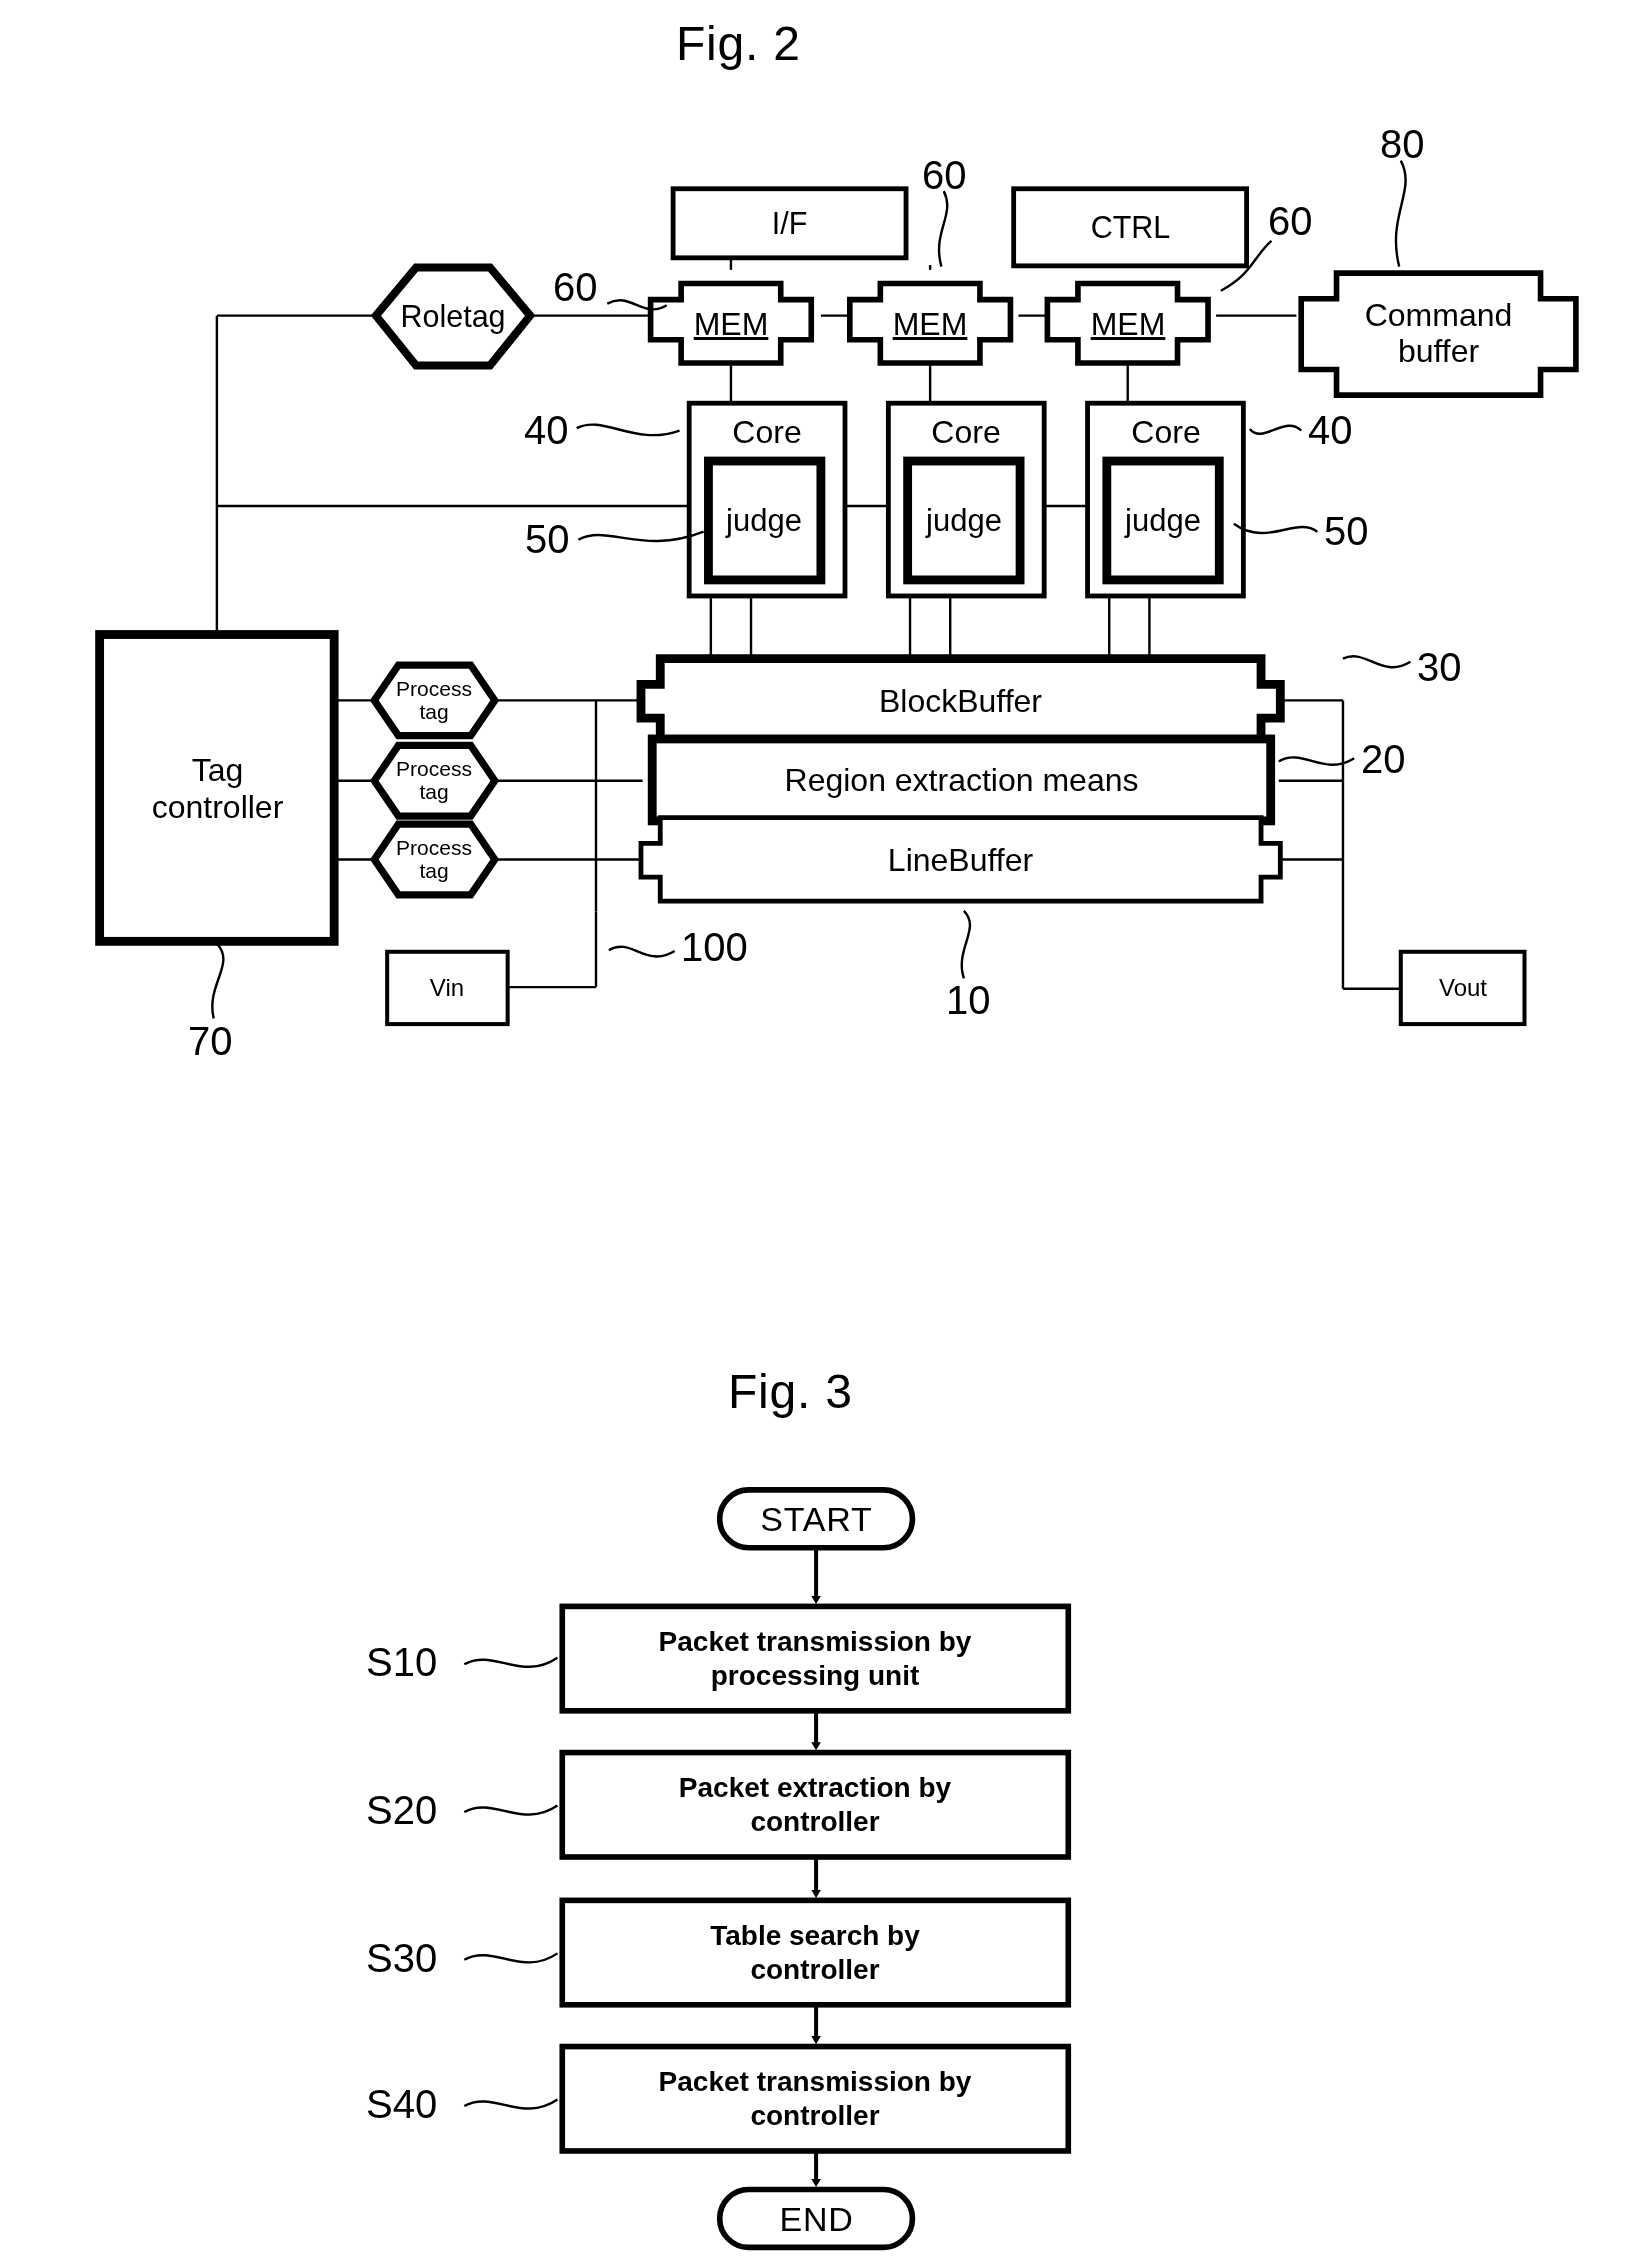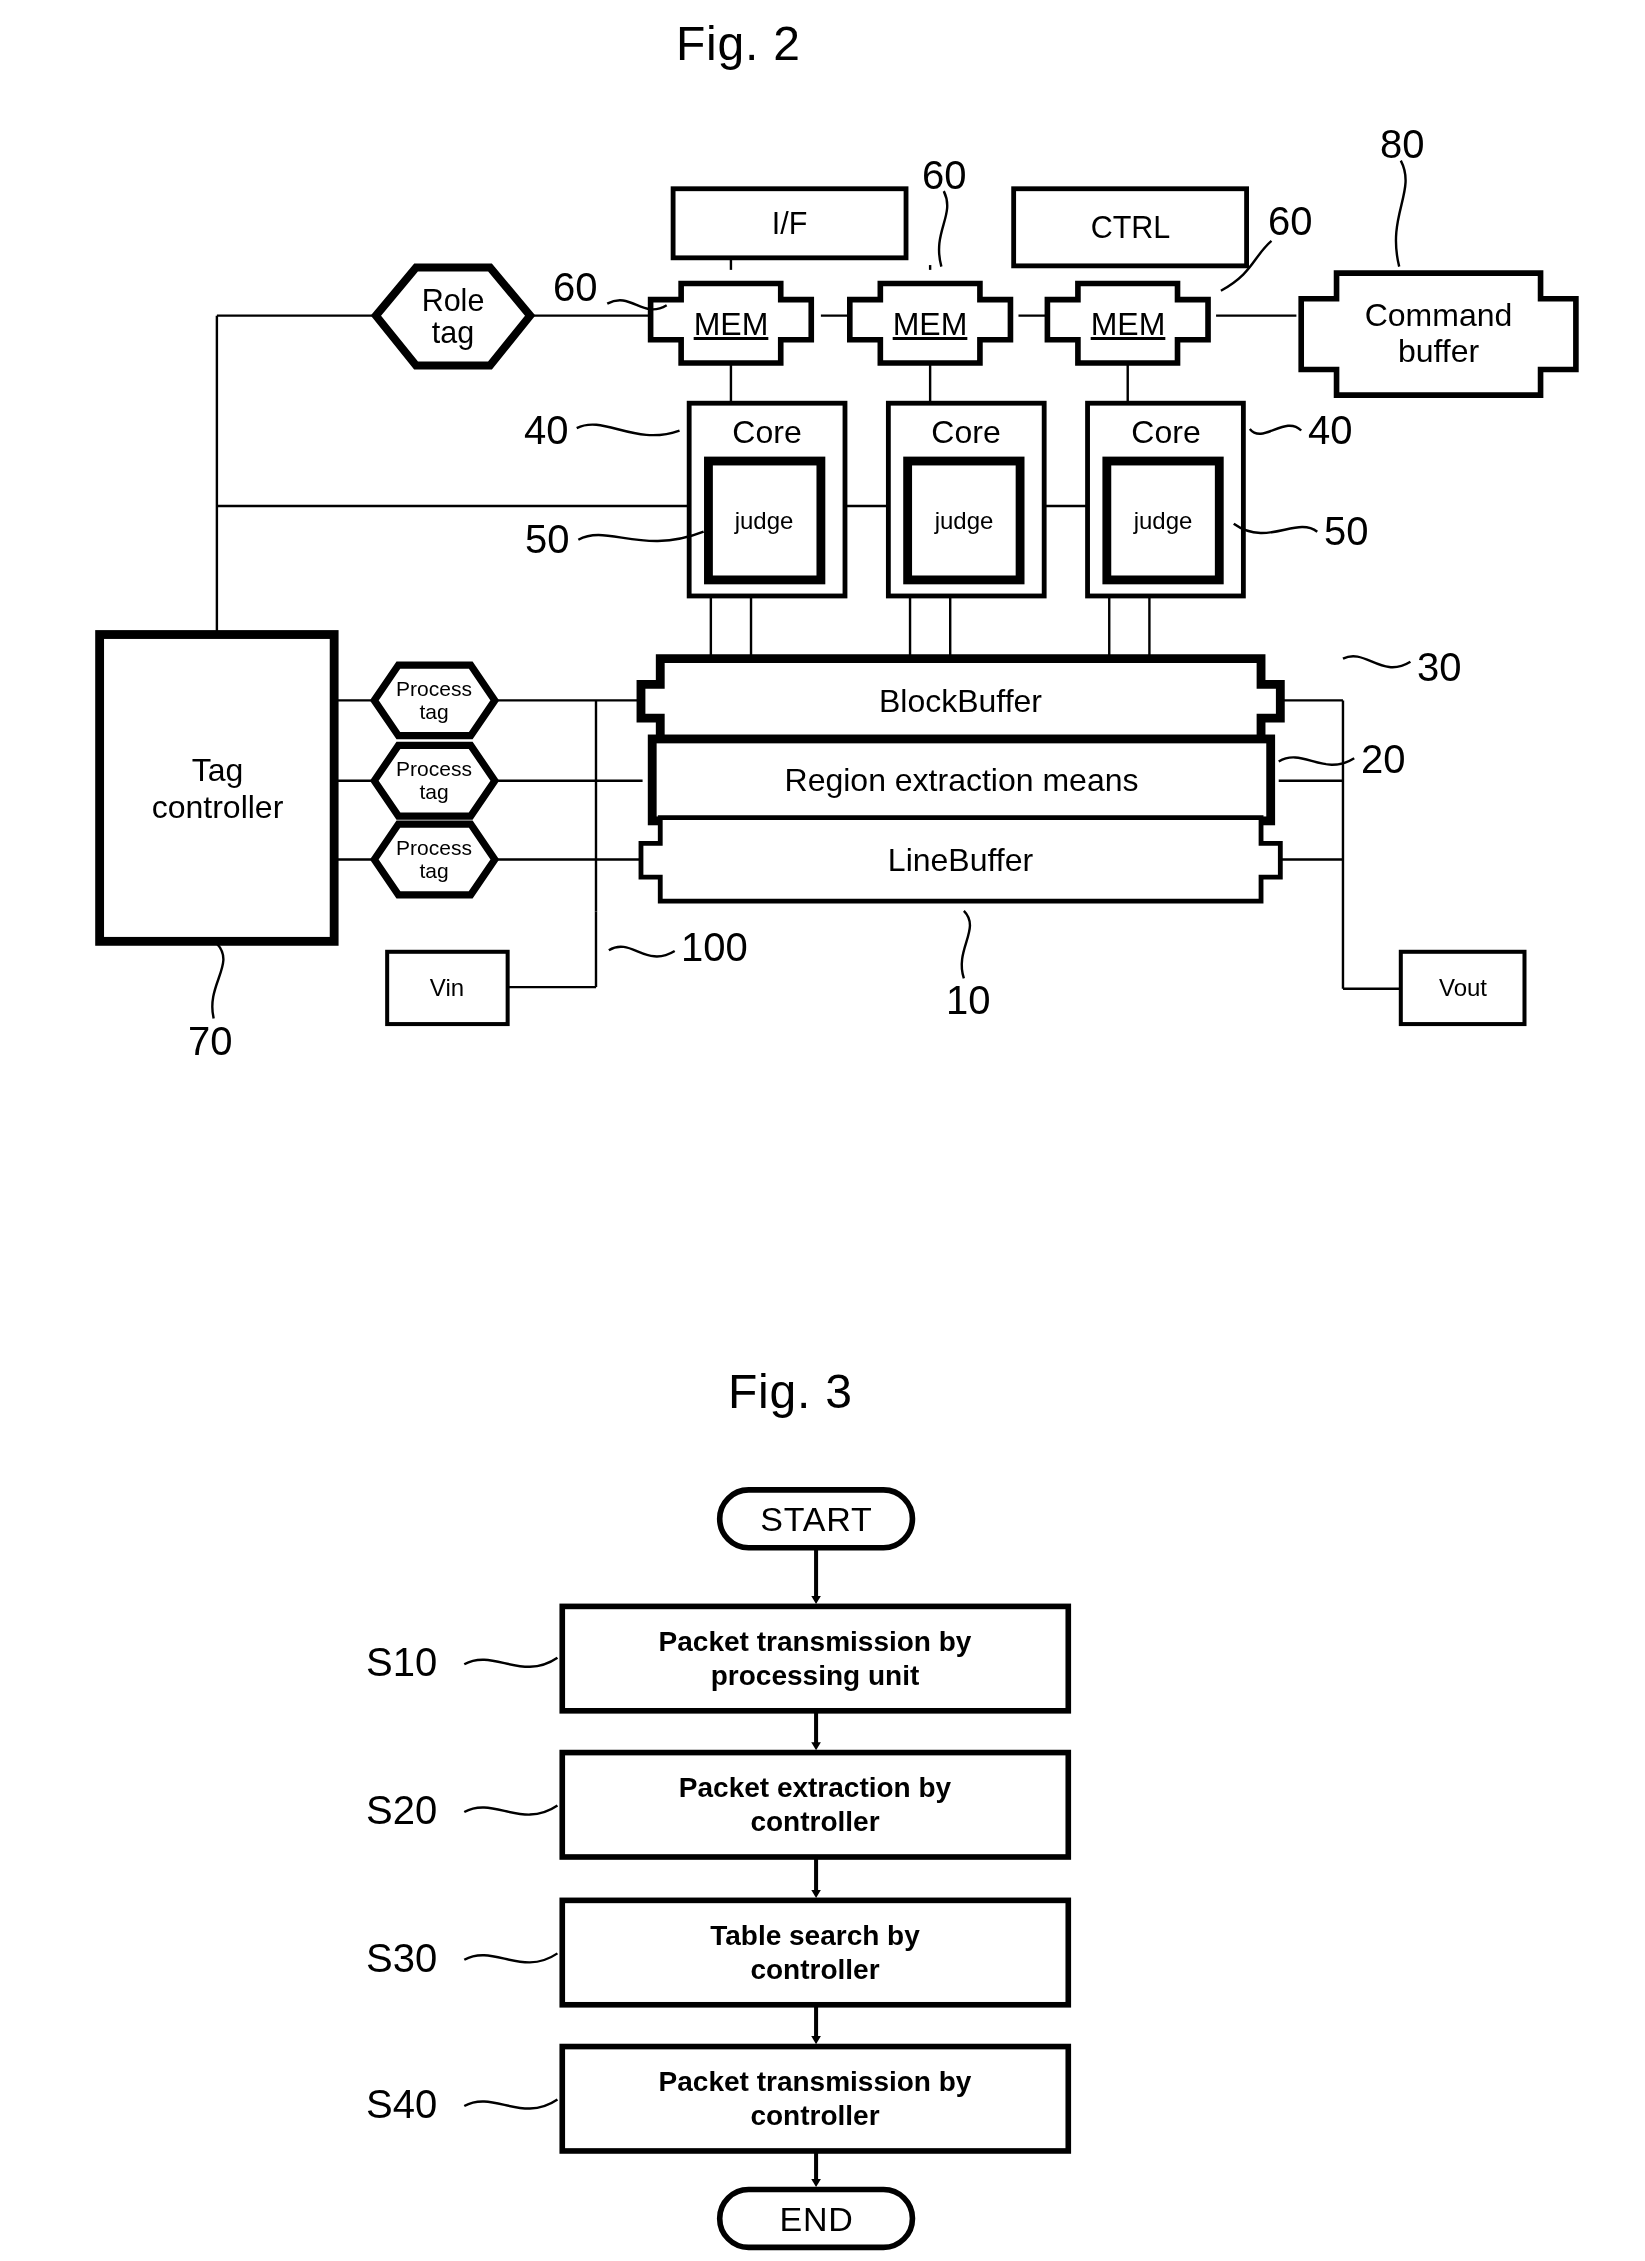--- a/index.html
+++ b/index.html
@@ -8,21 +8,21 @@
   .fig-title{position:absolute;font-size:48px;font-weight:400;letter-spacing:0.8px;
              white-space:nowrap;}
   svg.layer{position:absolute;left:0;top:0;width:1645px;height:2261px;
             pointer-events:none;}
   .lbl{position:absolute;white-space:nowrap;text-align:center;
        display:flex;align-items:center;justify-content:center;}
   .refnum{position:absolute;font-size:40px;white-space:nowrap;}
   .txt-box{font-size:30.5px;}
   .txt-mem{font-size:32px;text-decoration:underline;}
   .txt-core{font-size:32px;}
-  .txt-judge{font-size:24px;}
+  .txt-judge{font-size:31px;}
   .txt-hexsm{font-size:21px;line-height:1.05;}
   .txt-hexmd{font-size:30.5px;line-height:1.05;}
   .txt-buf{font-size:32px;}
   .txt-tagctl{font-size:32px;line-height:1.15;}
   .txt-cmd{font-size:32px;line-height:1.12;}
   .txt-vio{font-size:24px;}
   .txt-flow{font-size:28px;line-height:1.2;font-weight:bold;}
   .txt-term{font-size:34px;letter-spacing:0.8px;}
   .txt-step{font-size:40px;}
 </style>
@@ -178,21 +178,21 @@
 
 <div class="lbl txt-mem" style="left:681px;top:284px;width:100px;height:80px;">MEM</div>
 <div class="lbl txt-mem" style="left:880px;top:284px;width:100px;height:80px;">MEM</div>
 <div class="lbl txt-mem" style="left:1078px;top:284px;width:100px;height:80px;">MEM</div>
 
 <div class="lbl txt-cmd" style="left:1301px;top:273px;width:275px;height:122px;flex-direction:column;">
   <span>Command</span>
   <span>buffer</span>
 </div>
 
-<div class="lbl txt-hexmd" style="left:376px;top:267px;width:154px;height:98px;flex-direction:column;align-items:center;">
+<div class="lbl txt-hexmd" style="left:376px;top:267px;width:154px;height:98px;flex-direction:row;align-items:center;">
   <span>Role</span>
   <span>tag</span>
 </div>
 
 <div class="lbl txt-core" style="left:689px;top:408px;width:156px;height:48px;">Core</div>
 <div class="lbl txt-core" style="left:888px;top:408px;width:156px;height:48px;">Core</div>
 <div class="lbl txt-core" style="left:1088px;top:408px;width:156px;height:48px;">Core</div>
 
 <div class="lbl txt-judge" style="left:708px;top:461px;width:112px;height:119px;">judge</div>
 <div class="lbl txt-judge" style="left:908px;top:461px;width:112px;height:119px;">judge</div>

